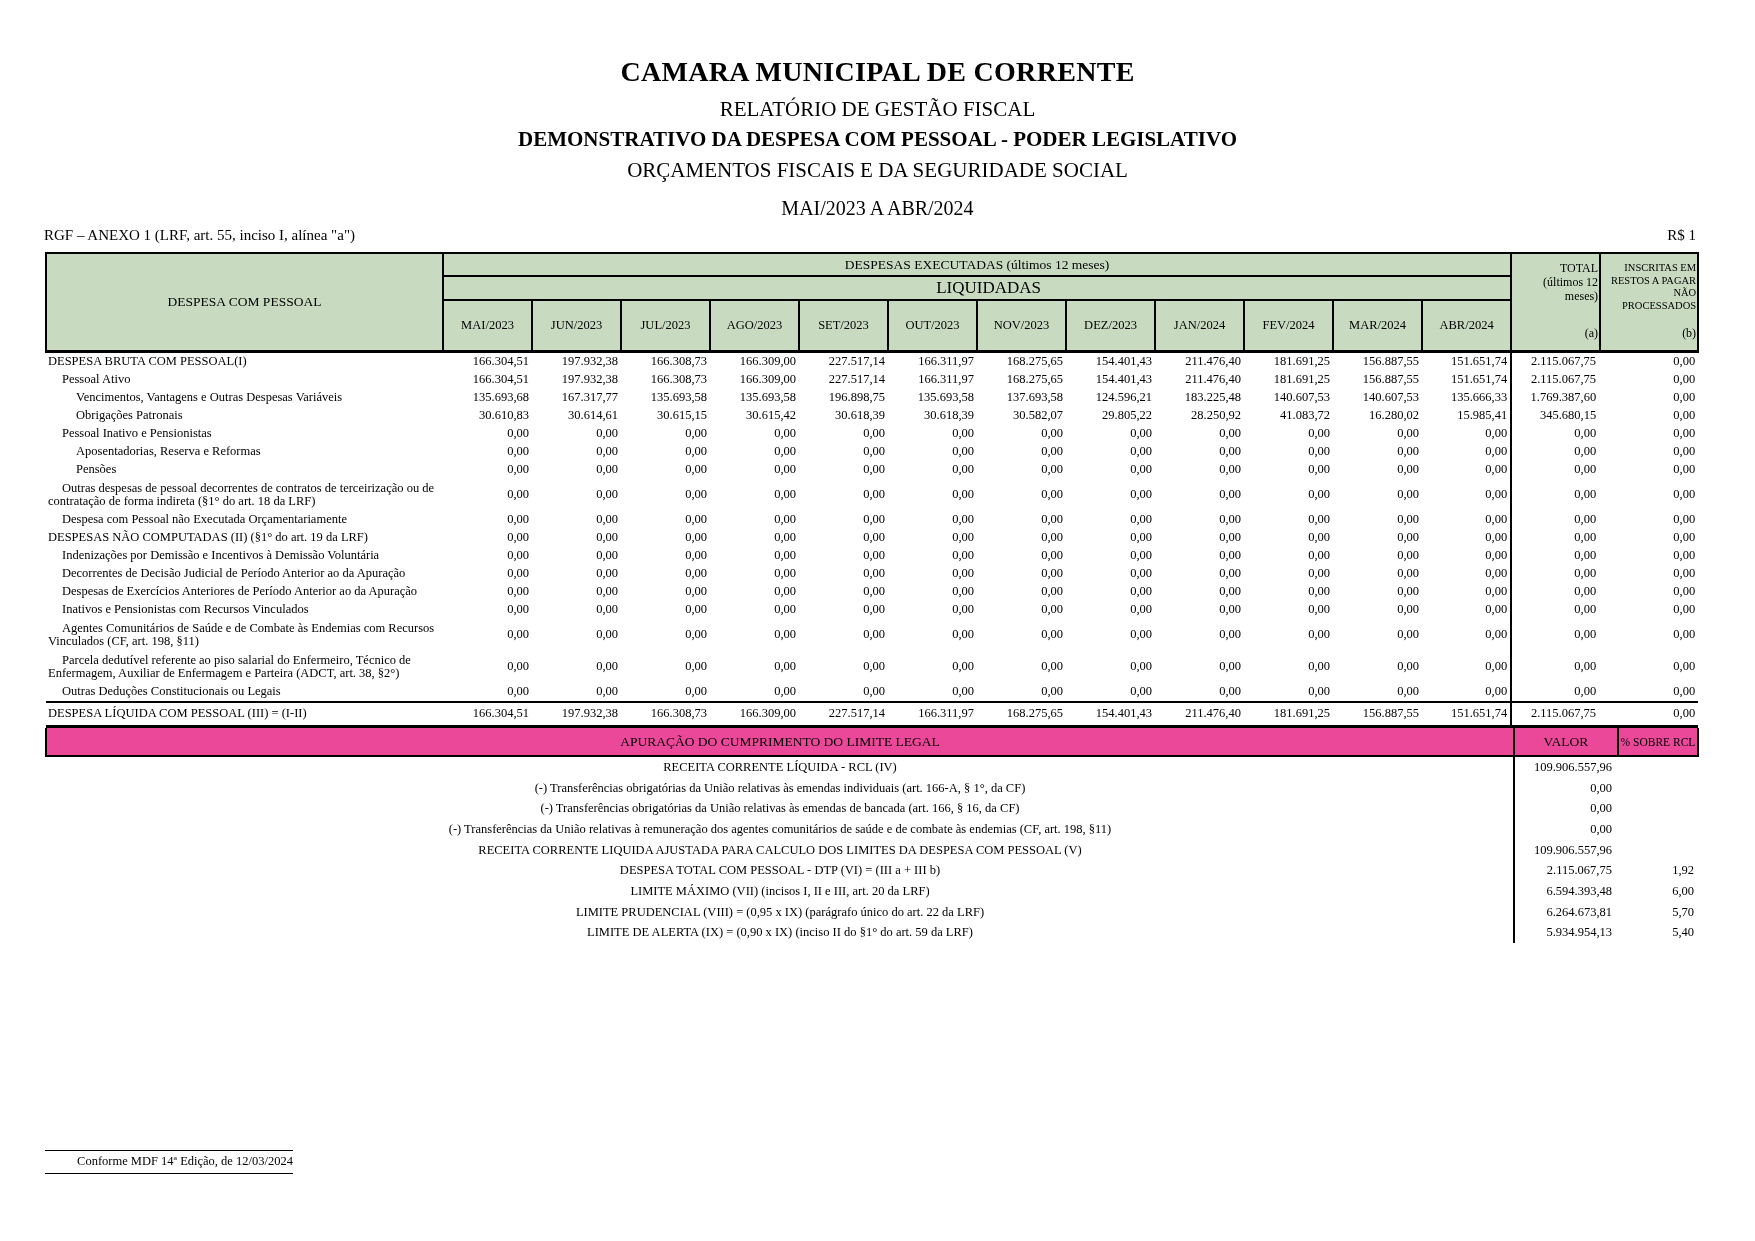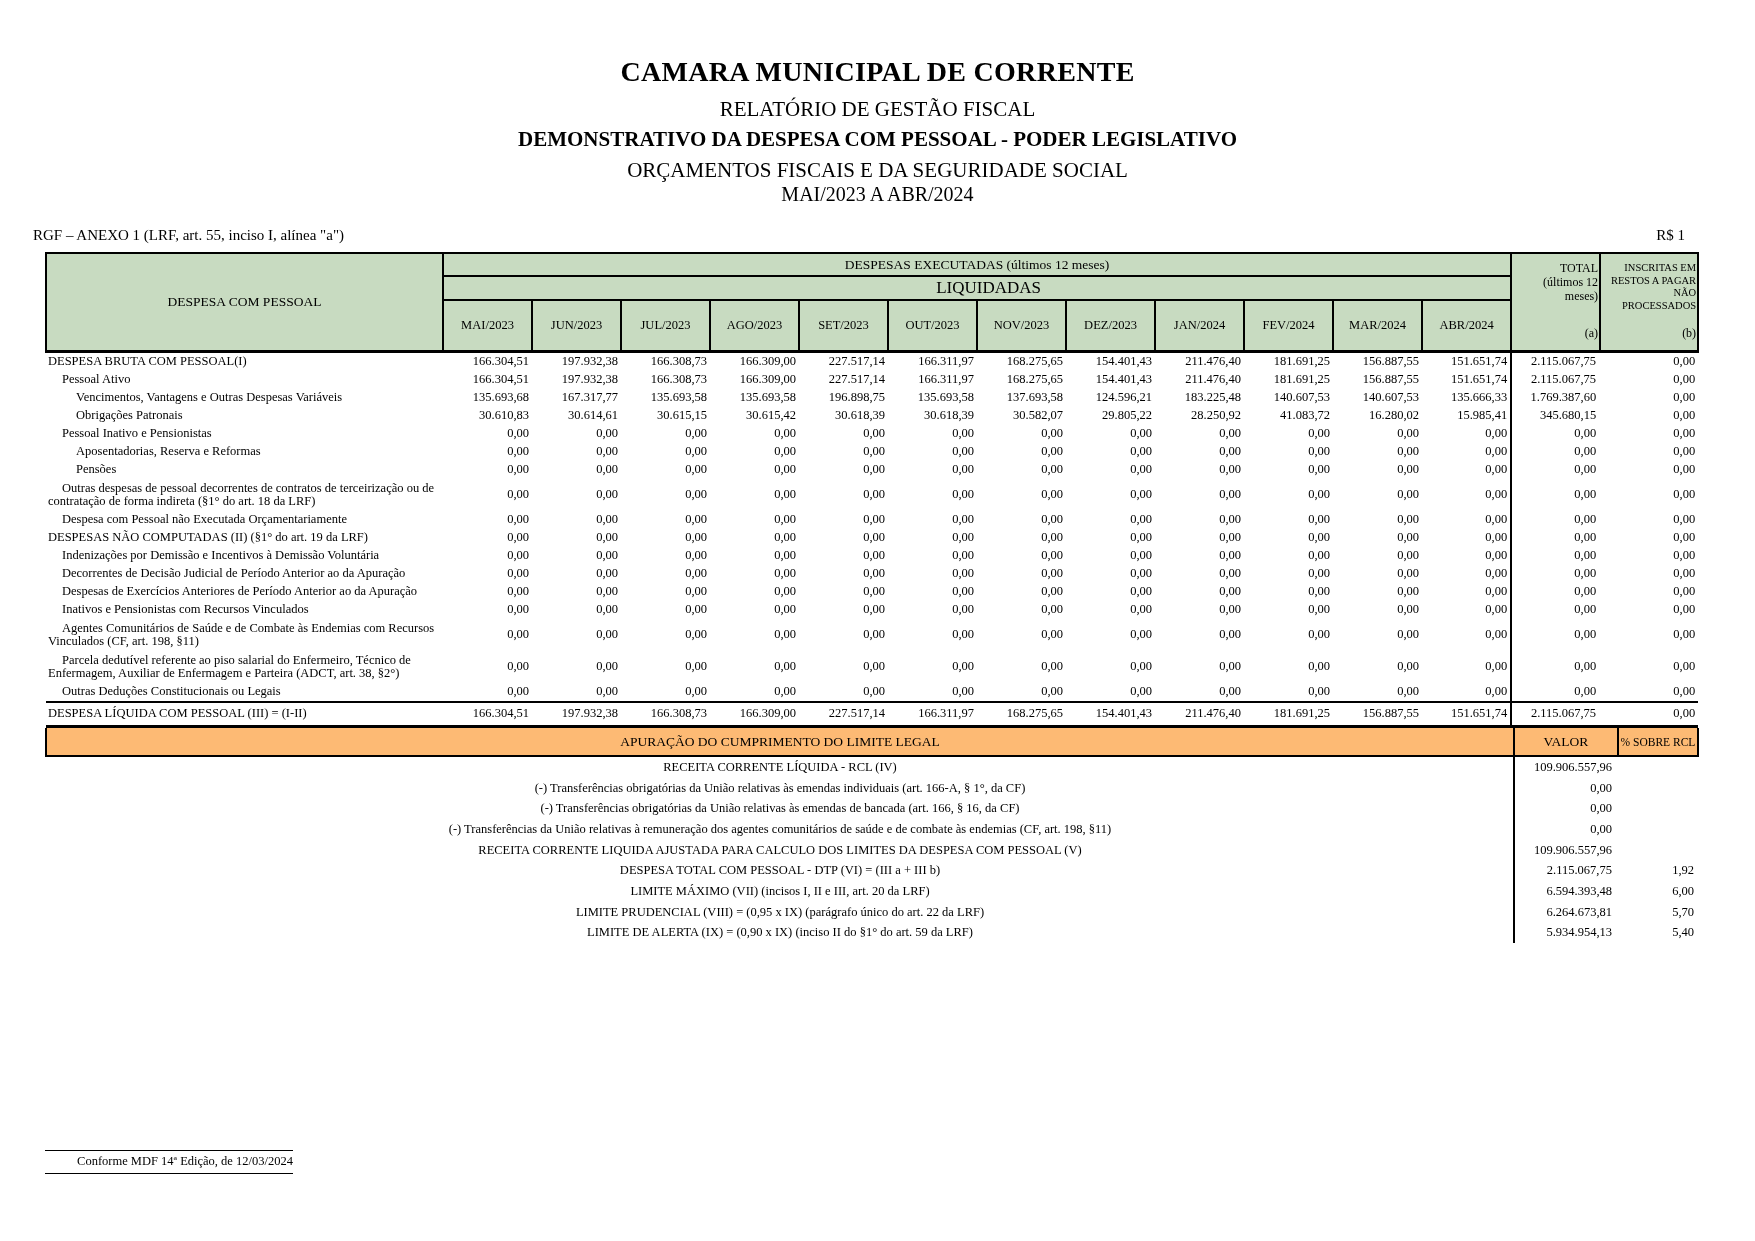--- a/index.html
+++ b/index.html
@@ -8,24 +8,24 @@
     font-family:"Liberation Serif", serif;position:relative;overflow:hidden;
   }
   .page{position:absolute;inset:0;border-radius:17px;}
 
   
   .doc-header{position:absolute;top:56px;left:0;width:100%;text-align:center;line-height:1.15;}
   .doc-title{font-size:28px;font-weight:bold;letter-spacing:.3px;}
   .doc-sub1{font-size:21px;margin-top:9px;}
   .doc-sub2{font-size:21px;font-weight:bold;margin-top:6px;}
   .doc-sub3{font-size:21px;margin-top:7px;}
-  .doc-period{font-size:20px;margin-top:0;}
+  .doc-period{font-size:20px;margin-top:14px;}
 
   
-  .meta-row{position:absolute;top:227px;left:33px;width:1652px;font-size:15px;}
+  .meta-row{position:absolute;top:227px;left:44px;width:1652px;font-size:15px;}
   .annex{float:left;}
   .currency{float:right;}
 
   
   .tables{position:absolute;top:252px;left:45px;width:1652px;}
   table{border-collapse:collapse;table-layout:fixed;width:1652px;}
 
   th,td{margin:0;overflow:hidden;}
   .gh{background:#c8dbc1;border:2px solid #000;font-weight:normal;text-align:center;vertical-align:middle;}
   .hb{border-bottom:3px solid #000;}
@@ -45,21 +45,21 @@
   .i1{padding-left:16px;}
   .i2{padding-left:30px;}
   .hang{white-space:normal;padding-left:2px;text-indent:14px;}
   tr.twoline td{height:30px;}
   .num{text-align:right;padding-right:3px;}
   .col-a{border-left:2px solid #000;padding-right:4px;}
   .col-b{padding-right:3px;}
   tr.liquid td{height:20px;border-top:2px solid #000;border-bottom:3px solid #000;}
 
   
-  .lt .bn,.lt .bh{background:#fdba74;border:2.5px solid #000;border-top:none;height:25px;
+  .lt .bn,.lt .bh{background:#ec4899;border:2.5px solid #000;border-top:none;height:25px;
       font-size:13.5px;text-align:center;vertical-align:middle;}
   .lt .pct-h{font-size:11.5px;white-space:nowrap;}
   .lt td{font-size:12.5px;height:18.7px;vertical-align:middle;}
   .lt .llbl{text-align:center;padding-left:2px;white-space:nowrap;}
   .lt .lval{text-align:right;padding-right:6px;border-left:2px solid #000;}
   .lt .lpct{text-align:right;padding-right:4px;}
 
   
   .footer-note{position:absolute;top:1150px;left:45px;width:236px;
     border-top:1.5px solid #000;border-bottom:1.5px solid #000;

